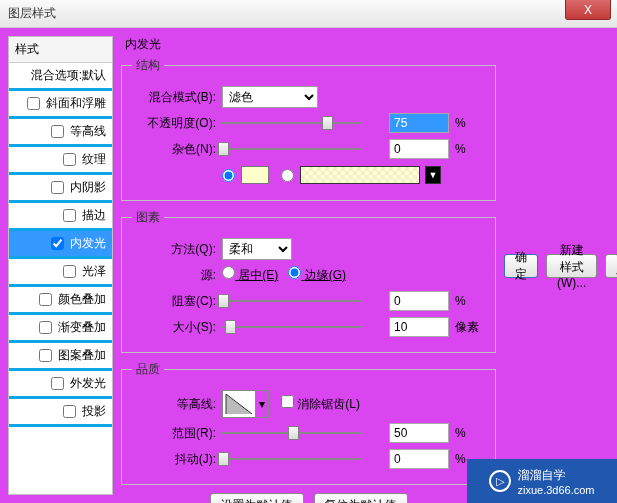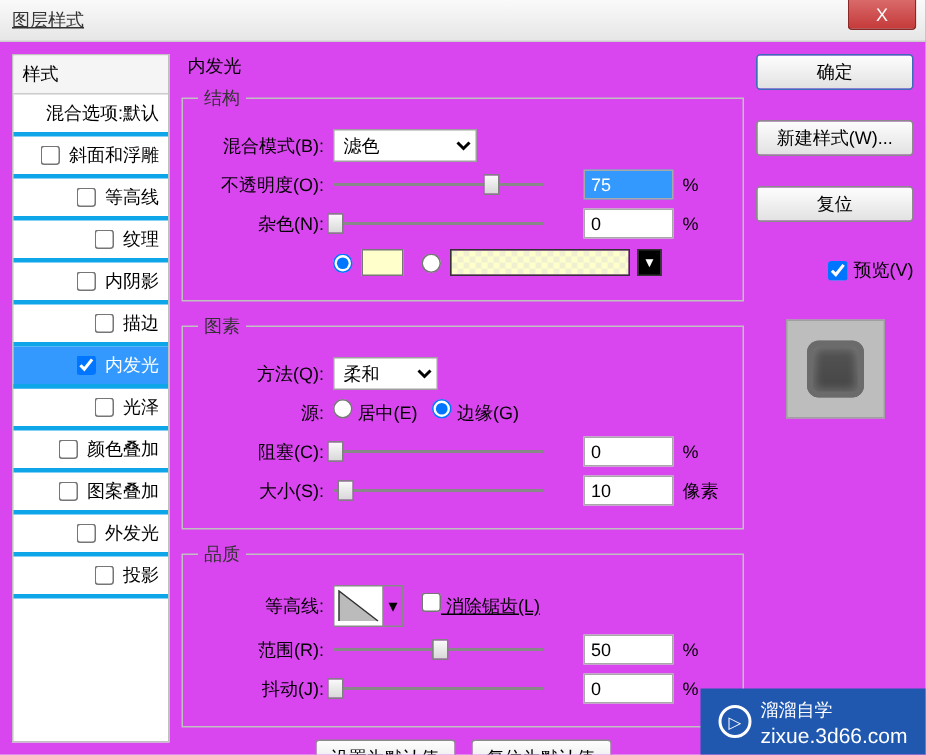--- a/index.html
+++ b/index.html
@@ -1,19 +1,19 @@
 <!DOCTYPE html>
 <html><head>
 <meta charset="utf-8">
 <style>
 * { box-sizing: border-box; margin: 0; padding: 0; font-family: "Microsoft YaHei", "SimSun", sans-serif; font-size: 12px; }
 body { background: #f0f0f0; width: 617px; height: 503px; overflow: hidden; }
 
 .titlebar { background: linear-gradient(#fafafa, #e6e6e6); height: 28px; border-bottom: 1px solid #ccc; display: flex; align-items: center; padding-left: 8px; position: relative; }
-.titlebar .title { color: #333; text-decoration: underline; }
+.titlebar .title { color: #333; }
 .close-btn { position: absolute; right: 6px; top: 0; width: 46px; height: 20px; background: linear-gradient(#d96a6a, #c53a3a); border: 1px solid #8a2828; border-top: none; border-radius: 0 0 3px 3px; color: #fff; display: flex; align-items: center; justify-content: center; font-size: 11px; cursor: pointer; }
 
 .content { display: flex; padding: 8px; gap: 8px; height: calc(100% - 28px); background: #d946ef; }
 
 .left-panel { width: 105px; border: 1px solid #c0c0c0; background: #fff; }
 .panel-header { padding: 4px 6px; border-bottom: 1px solid #ccc; background: #f5f5f5; }
 .style-list { }
 .style-item { padding: 4px 6px; border-bottom: 3px solid #0ea5e9; display: flex; align-items: center; gap: 4px; justify-content: flex-end; }
 .style-item.selected { background: #3399ff; color: #fff; }
 .style-item input[type=checkbox] { margin-right: 2px; }
@@ -25,39 +25,39 @@
 fieldset legend { padding: 0 4px; color: #333; }
 .row { display: flex; align-items: center; margin: 4px 0; min-height: 22px; }
 .row-label { width: 90px; text-align: right; padding-right: 6px; }
 .slider-cell { flex: 1; position: relative; height: 20px; display: flex; align-items: center; }
 .slider-track { width: 140px; height: 2px; background: #888; position: relative; }
 .slider-thumb { position: absolute; top: -6px; width: 11px; height: 14px; background: linear-gradient(#fafafa,#d8d8d8); border: 1px solid #808080; border-radius: 1px; cursor: pointer; }
 .num-input { width: 60px; height: 20px; border: 1px solid #a8a8a8; background: #fff; padding: 1px 4px; text-align: left; margin-left: 6px; }
 .num-input.highlight { background: #3399ff; color: #fff; }
 .unit { margin-left: 6px; width: 30px; }
 select { height: 22px; border: 1px solid #a0a0a0; background: #fff; padding: 0 2px; }
-.radio-group { display: flex; align-items: center; gap: 10px; }
+.radio-group { display: flex; align-items: center; gap: 10px; text-decoration: underline; }
 .color-swatch { width: 28px; height: 18px; border: 1px solid #777; display: inline-block; }
 .pattern-swatch { width: 120px; height: 18px; border: 1px solid #333; display: inline-block; background: repeating-conic-gradient(#ffffcc 0 25%, #f0f0d0 0 50%) 0 0/8px 8px; position: relative; }
 .pattern-dd { width: 16px; height: 18px; background: #000; color: #fff; display: inline-flex; align-items: center; justify-content: center; font-size: 9px; border: 1px solid #333; margin-left: -1px; vertical-align: top; }
 .contour-box { width: 34px; height: 28px; border: 1px solid #888; background: #fff; display: inline-flex; align-items: flex-end; justify-content: center; padding: 2px; }
 .contour-box svg { width: 28px; height: 22px; }
 
 .btn-row { display: flex; justify-content: center; gap: 10px; margin-top: 4px; }
 .btn { height: 24px; padding: 0 10px; border: 1px solid #8a8a8a; background: linear-gradient(#fdfdfd,#e2e2e2); border-radius: 3px; cursor: pointer; display: inline-flex; align-items: center; }
 
-.right-panel { width: 105px; display: flex; flex-direction: column; gap: 20px; align-items: flex-end; }
+.right-panel { width: 105px; display: flex; flex-direction: row; gap: 8px; align-items: center; }
 .right-panel .btn { width: 100%; justify-content: center; }
 .preview-check { display: flex; align-items: center; justify-content: center; gap: 4px; margin-top: 4px; }
 .preview-box { width: 66px; height: 66px; background: #bdbdbd; border: 1px solid #a0a0a0; margin: 4px auto 0 auto; display: flex; align-items: center; justify-content: center; }
 .preview-inner { width: 38px; height: 38px; background: linear-gradient(#565656,#434343); border-radius: 8px; box-shadow: inset 0 0 0 4px #6b6b6b, inset 0 0 6px 6px rgba(255,255,255,0.2); }
 
 .watermark { position: absolute; right: 0; bottom: 0; width: 150px; height: 44px; background: #2058b0; color: #fff; display: flex; align-items: center; justify-content: center; gap: 6px; font-size: 14px; }
 .watermark .logo-c { width: 22px; height: 22px; border: 2px solid #fff; border-radius: 50%; display: flex; align-items: center; justify-content: center; font-size: 11px; }
-.watermark .sub { font-size: 14px; display: block; }
+.watermark .sub { font-size: 11px; display: block; }
 </style>
 </head>
 <body>
 
 <div class="titlebar">
   <span class="title">图层样式</span>
   <div class="close-btn">
     <span>X</span>
   </div>
 </div>
@@ -94,20 +94,24 @@
           <input type="checkbox" checked="" style="">
           <span>内发光</span>
         </div>
         <div class="style-item">
           <input type="checkbox" style="">
           <span>光泽</span>
         </div>
         <div class="style-item">
           <input type="checkbox" style="">
           <span>颜色叠加</span>
+        </div>
+        <div class="style-item">
+          <input type="checkbox" style="">
+          <span>渐变叠加</span>
         </div>
         <div class="style-item">
           <input type="checkbox" style="">
           <span>图案叠加</span>
         </div>
         <div class="style-item">
           <input type="checkbox" style="">
           <span>外发光</span>
         </div>
         <div class="style-item">
@@ -197,21 +201,21 @@
     <fieldset>
       <legend>品质</legend>
       <div class="row">
         <span class="row-label">等高线:</span>
         <span class="contour-box">
           <svg viewBox="0 0 28 22">
               <polyline points="1,21 1,1 27,21" fill="#bbb" stroke="#333" stroke-width="1"></polyline>
             </svg>
         </span>
         <span style="width:14px; display:inline-flex; align-items:center; justify-content:center; border:1px solid #888; height:28px; margin-left:-1px;">▾</span>
-        <label style="margin-left:12px;text-decoration:underline;">
+        <label style="margin-left:12px;">
           <input type="checkbox" style=""> <span>消除锯齿(L)</span>
         </label>
       </div>
       <div class="row">
         <span class="row-label">范围(R):</span>
         <div class="slider-cell">
           <div class="slider-track">
               <div class="slider-thumb" style="left:66px;"></div>
             </div>
         </div>

